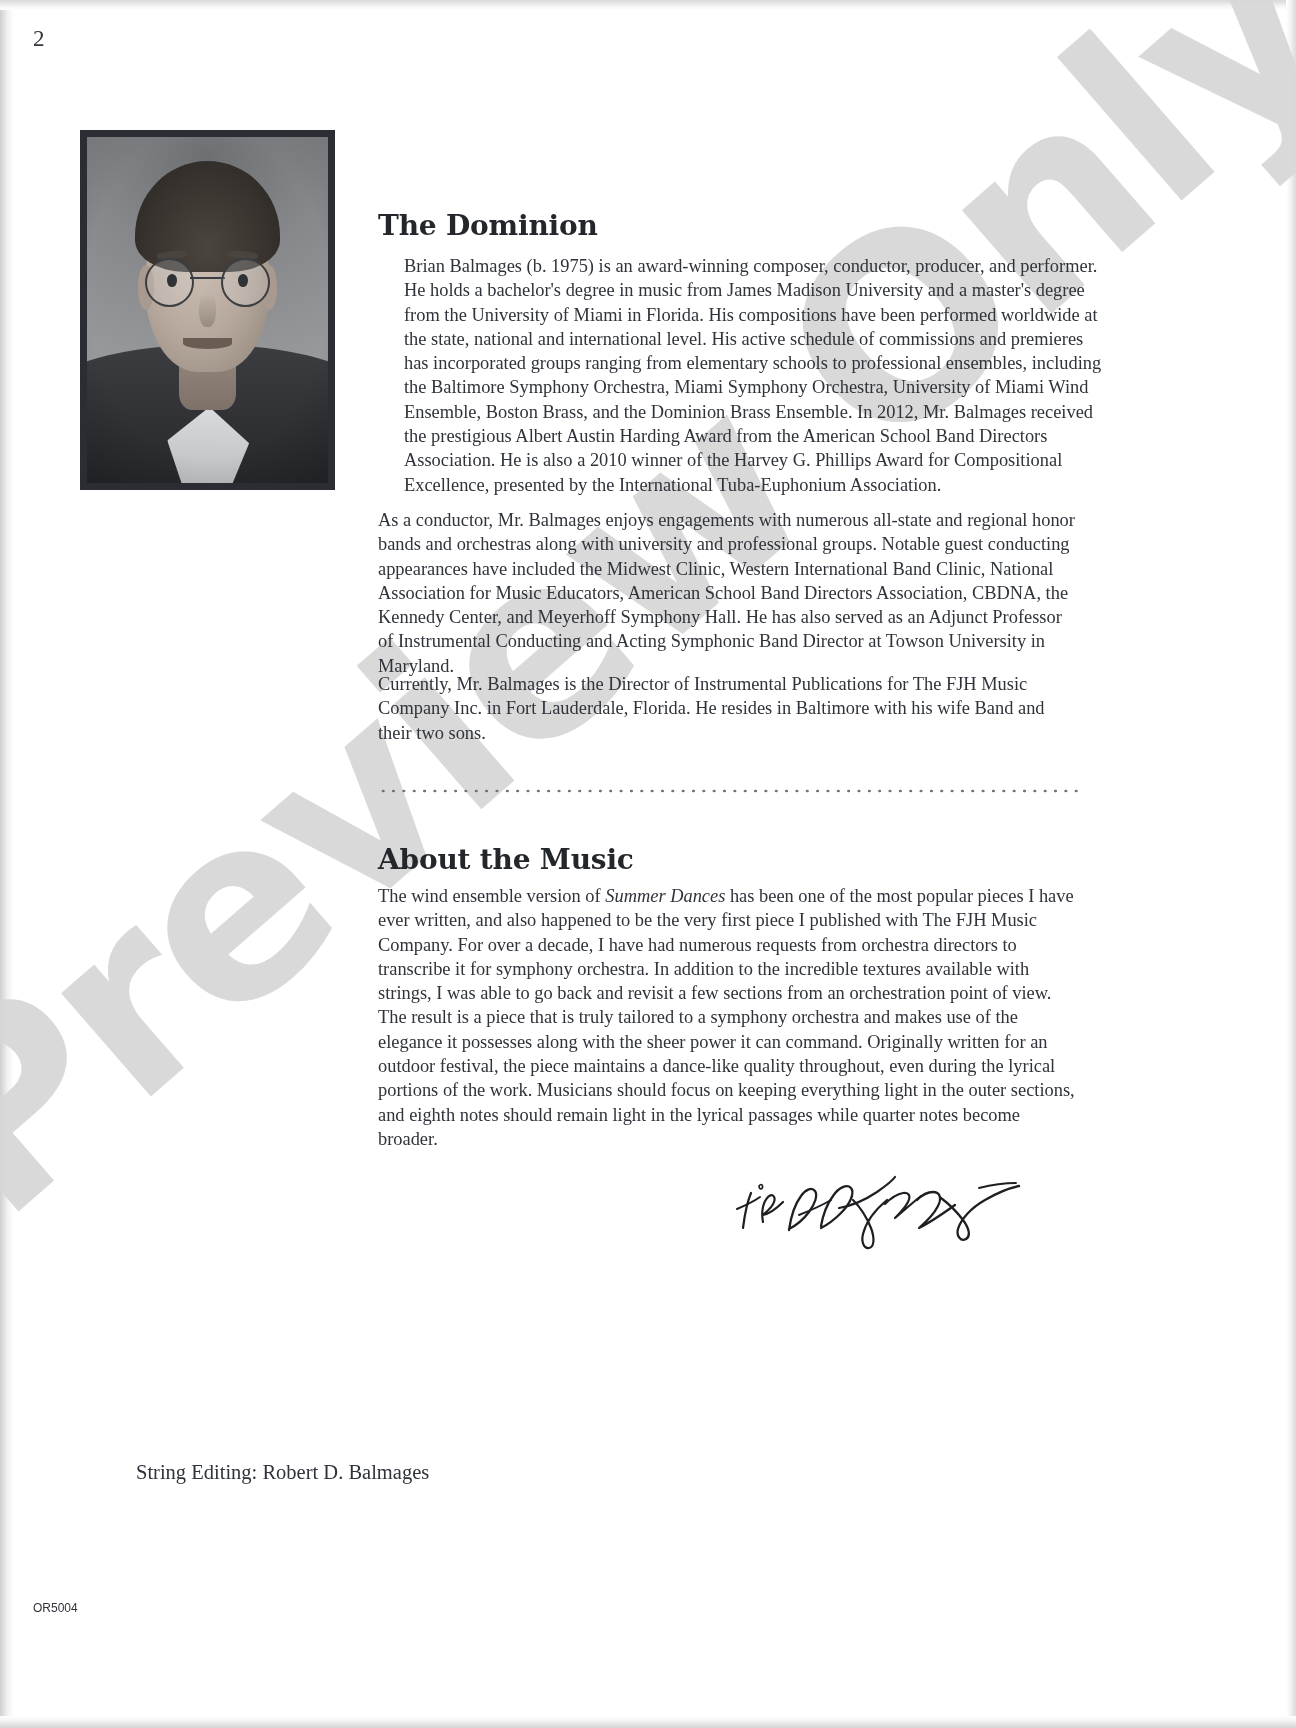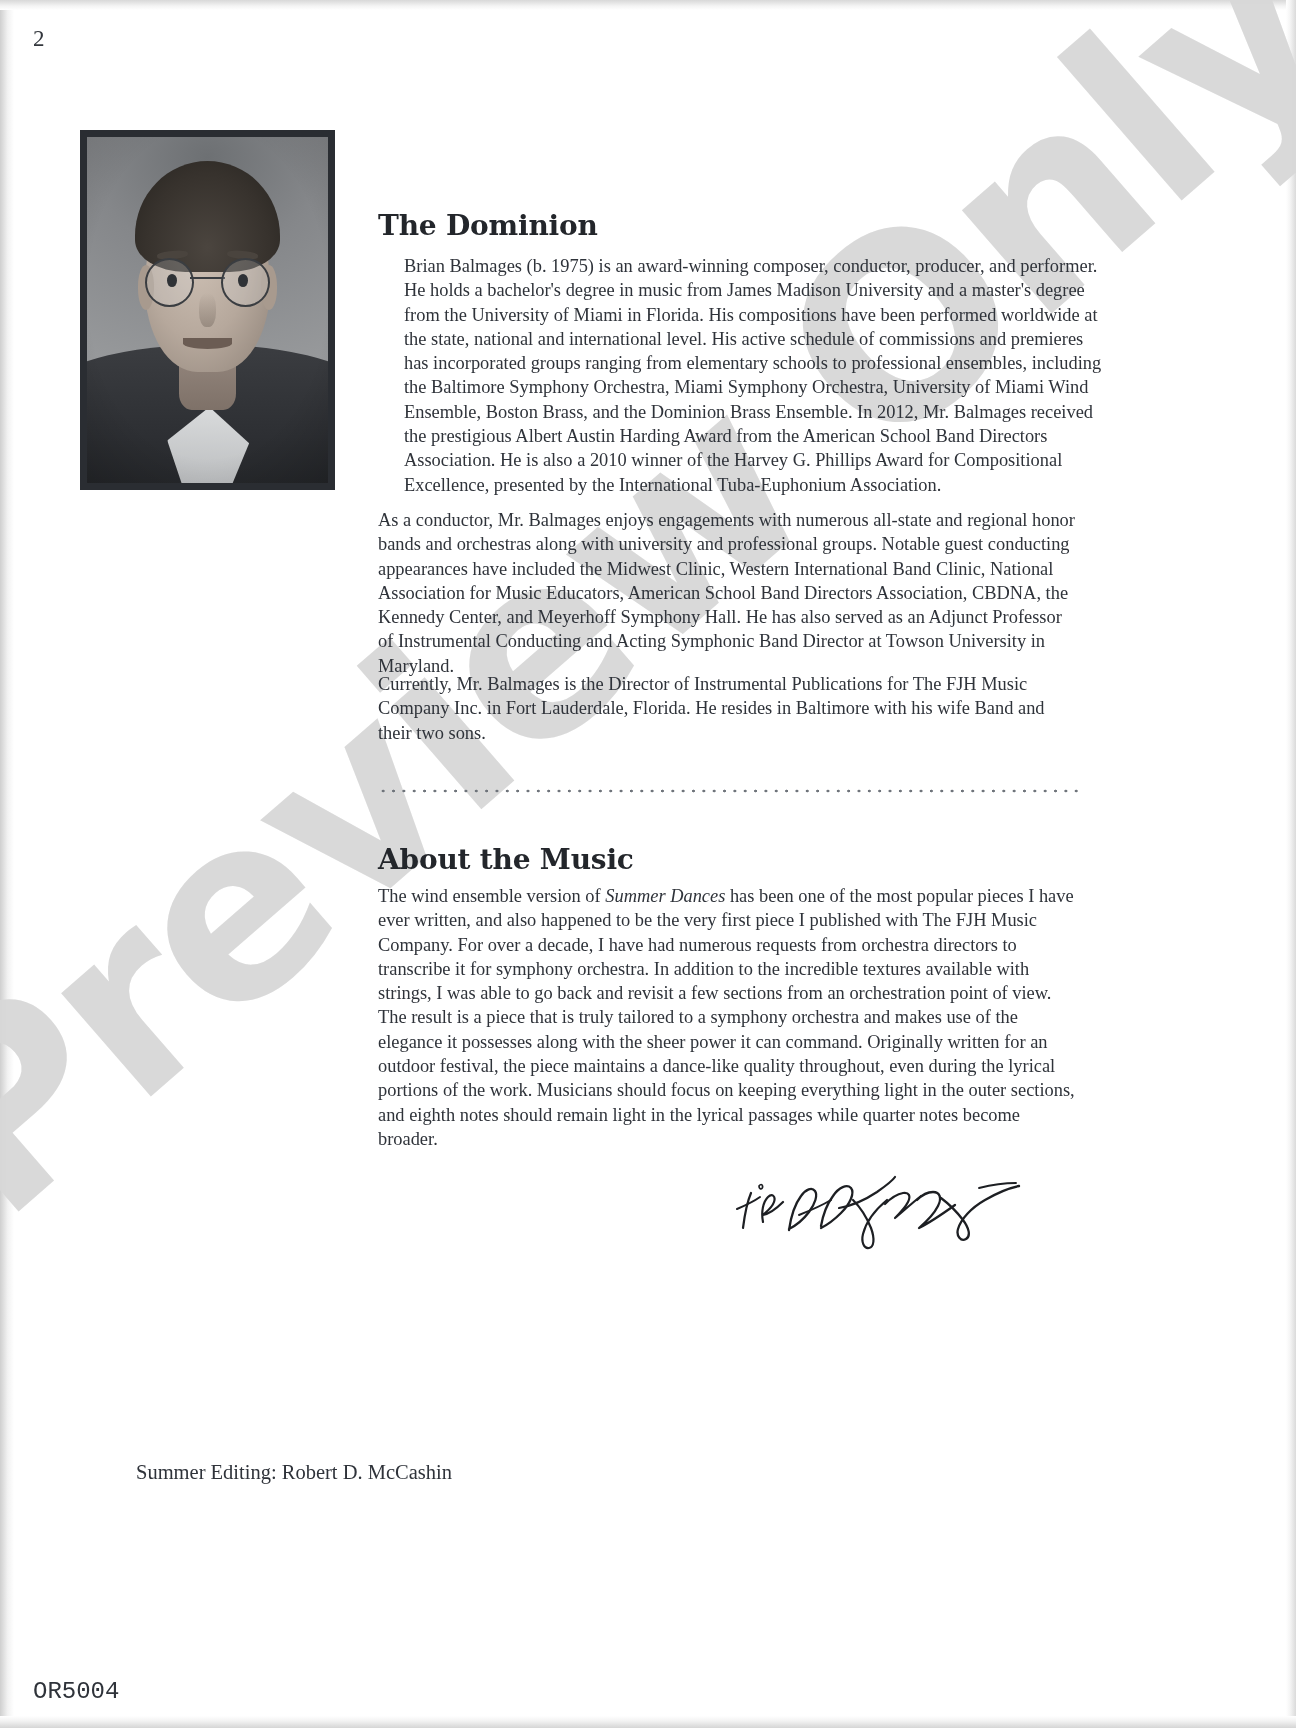--- a/index.html
+++ b/index.html
@@ -282,23 +282,23 @@
     left: 136px;
     top: 1461px;
     font-family: "Liberation Serif", serif;
     font-size: 20.5px;
     color: #2f333a;
     z-index: 5;
   }
   #catalog-number {
     position: absolute;
     left: 33px;
-    top: 1678px;
-    font-family: Liberation Mono, monospace;
-    font-size: 24px;
+    top: 1601px;
+    font-family: Liberation Sans, sans-serif;
+    font-size: 12px;
     color: #2f333a;
     z-index: 5;
   }
 </style>
 </head>
 <body>
 
 <div id="page">
 
   <div class="edge-shade-left"></div>
@@ -361,20 +361,20 @@
       <path d="M86 66 C88 55 92 44 98 36 C104 27 112 24 116 28 C120 33 115 44 106 53 C98 61 90 66 86 68" stroke-width="2.3"></path>
       <path d="M104 48 C116 46 130 40 142 32 C152 25 158 20 160 17" stroke-width="2.2"></path>
       <path d="M118 40 C126 48 132 58 136 68 C140 79 139 87 134 88 C129 89 126 82 128 74 C131 62 140 50 152 40" stroke-width="2.2"></path>
       <path d="M150 44 C156 38 162 34 168 33 C174 32 176 36 173 42 C170 48 164 54 160 58 C166 53 176 44 186 36" stroke-width="2.2"></path>
       <path d="M182 40 C186 36 192 32 198 32 C205 32 207 38 203 46 C199 54 191 62 184 68 C192 64 206 55 220 45" stroke-width="2.3"></path>
       <path d="M206 38 C214 44 222 52 228 60 C234 68 236 76 231 79 C226 82 221 76 223 69 C226 59 236 48 250 40 C262 33 274 28 284 26" stroke-width="2.3"></path>
       <path d="M244 28 C256 25 268 23 281 23" stroke-width="1.9"></path>
     </g>
   </svg>
 
-  <div id="string-editing">Summer Editing: Robert D. McCashin</div>
+  <div id="string-editing">String Editing: Robert D. Balmages</div>
   <div id="catalog-number">OR5004</div>
 
   <div id="watermark">
     <span>Preview Only</span>
   </div>
 
 </div>
 
 </body></html>

